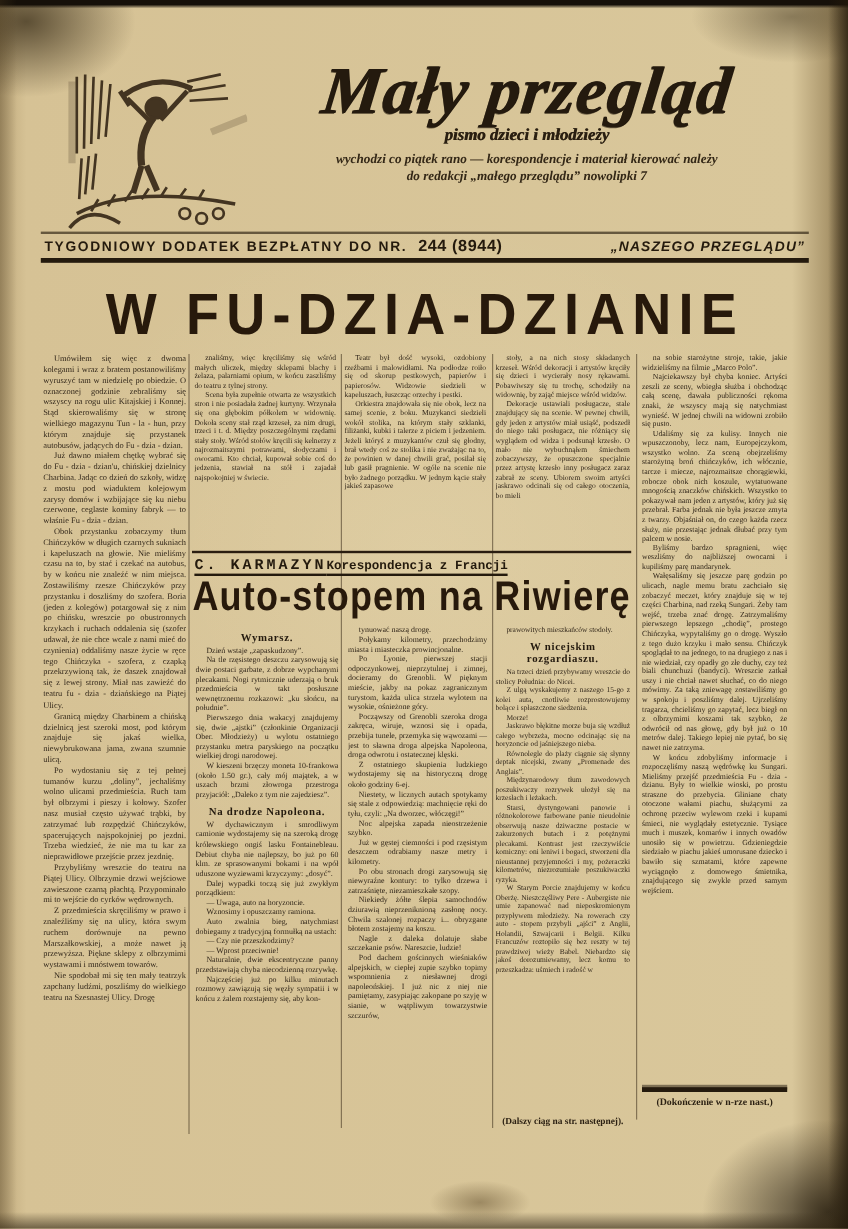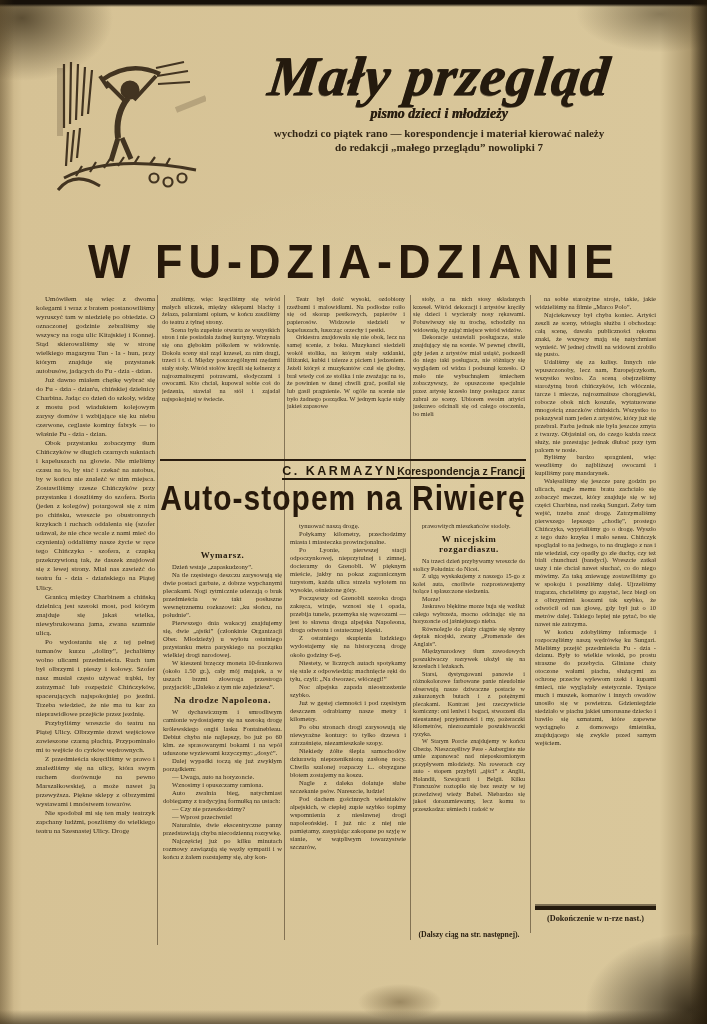--- a/index.html
+++ b/index.html
@@ -28,21 +28,21 @@
   .illustration svg{width:100%;height:100%;}
 
   .mast{position:absolute;left:200px;top:48px;width:478px;text-align:center;}
   .mast h1{
     margin:0;font-family:"Liberation Serif",serif;font-style:italic;font-weight:bold;
     font-size:56px;line-height:1.02;color:#241a0e;transform:skewX(-7deg);
     letter-spacing:1px;text-shadow:1px 0 0 #241a0e, 0 1px 0 rgba(36,26,14,.6);
   }
   .mast .sub{font-size:14px;font-style:italic;font-weight:bold;color:#2a1f11;margin-top:1px;
     text-shadow:.5px 0 0 #2a1f11;}
-  .mast .info{font-size:11px;font-weight:bold;color:#332716;line-height:1.3;}
+  .mast .info{font-size:11px;font-style:italic;font-weight:bold;color:#332716;line-height:1.3;}
   .mast .info.first{margin-top:4px;}
 
   .banner{
     position:absolute;left:34px;top:193px;width:640px;box-sizing:border-box;
     display:flex;align-items:baseline;gap:9px;padding:2px 3px 3px 3px;
     border-top:2px solid rgba(42,30,14,.65);border-bottom:4px solid #241a0d;
     font-family:"Liberation Sans",sans-serif;color:#241a0d;
   }
   .banner .b-left{font-size:11.5px;font-weight:bold;letter-spacing:1.4px;}
   .banner .b-num{font-size:13.5px;font-weight:bold;letter-spacing:.5px;}
@@ -67,31 +67,31 @@
     text-indent:0;text-align:center;font-weight:bold;font-size:9px;letter-spacing:.6px;
     margin:4px 0 2px 0;color:#241a0e;
   }
   .c1{left:36px;top:295px;width:119px;height:650px;font-size:7px;line-height:1.29;}
   .c2t{left:162px;top:295px;width:118px;height:162px;font-size:6.3px;line-height:1.22;}
   .c3t{left:287px;top:295px;width:118px;height:162px;font-size:6.3px;line-height:1.22;}
   .c4t{left:413px;top:295px;width:112px;height:162px;font-size:6.3px;line-height:1.22;}
   .c5{left:535px;top:295px;width:121px;height:608px;font-size:6.5px;line-height:1.22;}
 
   .a2rule{position:absolute;left:160px;top:459px;width:366px;height:2px;background:#2a1d10;}
-  .a2hdr{position:absolute;left:162px;top:464px;width:363px;display:flex;justify-content:flex-end;
-    font-family:Liberation Sans, sans-serif;align-items:baseline;}
+  .a2hdr{position:absolute;left:162px;top:464px;width:363px;display:flex;justify-content:flex-start;
+    font-family:Liberation Mono, monospace;align-items:baseline;}
   .a2hdr .byline2{font-size:12.5px;font-weight:bold;letter-spacing:2.5px;color:#241a0d;
     border-bottom:2px solid #241a0d;}
   .a2hdr .dateline2{font-size:10.5px;font-weight:bold;color:#241a0d;border-bottom:2px solid #241a0d;}
   .headline2{
     position:absolute;left:160px;top:481px;width:366px;margin:0;text-align:center;
     font-family:"Liberation Sans",sans-serif;font-weight:bold;font-size:30px;line-height:1;
     letter-spacing:1px;color:#27190b;transform:scaleY(1.15);transform-origin:top;
   }
-  .a2a{left:163px;top:522px;width:119px;height:422px;font-size:6.6px;line-height:1.22;margin-top:24px;}
+  .a2a{left:163px;top:522px;width:119px;height:422px;font-size:6.6px;line-height:1.22;}
   .a2b{left:290px;top:522px;width:116px;height:422px;font-size:6.6px;line-height:1.22;}
   .a2c{left:413px;top:522px;width:112px;height:404px;font-size:6.2px;line-height:1.21;}
   .a2foot{position:absolute;left:411px;top:930px;width:116px;text-align:center;
     font-size:7.8px;font-weight:bold;color:#2c2113;}
   .c5bar{position:absolute;left:535px;top:906px;width:121px;height:4px;background:#241a0d;
     box-shadow:0 -2px 0 rgba(36,26,13,.5);}
   .c5foot{position:absolute;left:535px;top:914px;width:121px;text-align:center;
     font-size:8.2px;font-weight:bold;color:#2c2113;}
 
   .vrule{position:absolute;width:1px;background:rgba(62,48,28,.55);}
@@ -142,20 +142,25 @@
     </svg>
   </div>
 
   <div class="mast">
     <h1>Mały przegląd</h1>
     <div class="sub">pismo dzieci i młodzieży</div>
     <div class="info first">wychodzi co piątek rano — korespondencje i materiał kierować należy</div>
     <div class="info">do redakcji „małego przeglądu” nowolipki 7</div>
   </div>
 
+  <div class="banner">
+    <span class="b-left">TYGODNIOWY DODATEK BEZPŁATNY DO NR.</span>
+    <span class="b-num">244 (8944)</span>
+    <span class="b-right">„NASZEGO PRZEGLĄDU”</span>
+  </div>
 
   <h2 class="headline1">W FU-DZIA-DZIANIE</h2>
 
   <div class="col c1">
       <p class="blk para">Umówiłem się więc z dwoma kolegami i wraz z bratem postanowiliśmy wyruszyć tam w niedzielę po obiedzie. O oznaczonej godzinie zebraliśmy się wszyscy na rogu ulic Kitajskiej i Konnej. Stąd skierowaliśmy się w stronę wielkiego magazynu Tun - la - hun, przy którym znajduje się przystanek autobusów, jadących do Fu - dzia - dzian.</p>
       <p class="blk para">Już dawno miałem chętkę wybrać się do Fu - dzia - dzian'u, chińskiej dzielnicy Charbina. Jadąc co dzień do szkoły, widzę z mostu pod wiaduktem kolejowym zarysy domów i wzbijające się ku niebu czerwone, ceglaste kominy fabryk — to właśnie Fu - dzia - dzian.</p>
       <p class="blk para">Obok przystanku zobaczymy tłum Chińczyków w długich czarnych sukniach i kapeluszach na głowie. Nie mieliśmy czasu na to, by stać i czekać na autobus, by w końcu nie znaleźć w nim miejsca. Zostawiliśmy rzesze Chińczyków przy przystanku i doszliśmy do szofera. Boria (jeden z kolegów) potargował się z nim po chińsku, wreszcie po obustronnych krzykach i ruchach oddalenia się (szofer udawał, że nie chce wcale z nami mieć do czynienia) oddaliśmy nasze życie w ręce tego Chińczyka - szofera, z czapką przekrzywioną tak, że daszek znajdował się z lewej strony. Miał nas zawieźć do teatru fu - dzia - dziańskiego na Piątej Ulicy.</p>
       <p class="blk para">Granicą między Charbinem a chińską dzielnicą jest szeroki most, pod którym znajduje się jakaś wielka, niewybrukowana jama, zwana szumnie ulicą.</p>
       <p class="blk para">Po wydostaniu się z tej pełnej tumanów kurzu „doliny”, jechaliśmy wolno ulicami przedmieścia. Ruch tam był olbrzymi i pieszy i kołowy. Szofer nasz musiał często używać trąbki, by zatrzymać lub rozpędzić Chińczyków, spacerujących najspokojniej po jezdni. Trzeba wiedzieć, że nie ma tu kar za nieprawidłowe przejście przez jezdnię.</p>
       <p class="blk para">Przybyliśmy wreszcie do teatru na Piątej Ulicy. Olbrzymie drzwi wejściowe zawieszone czarną płachtą. Przypominało mi to wejście do cyrków wędrownych.</p>

